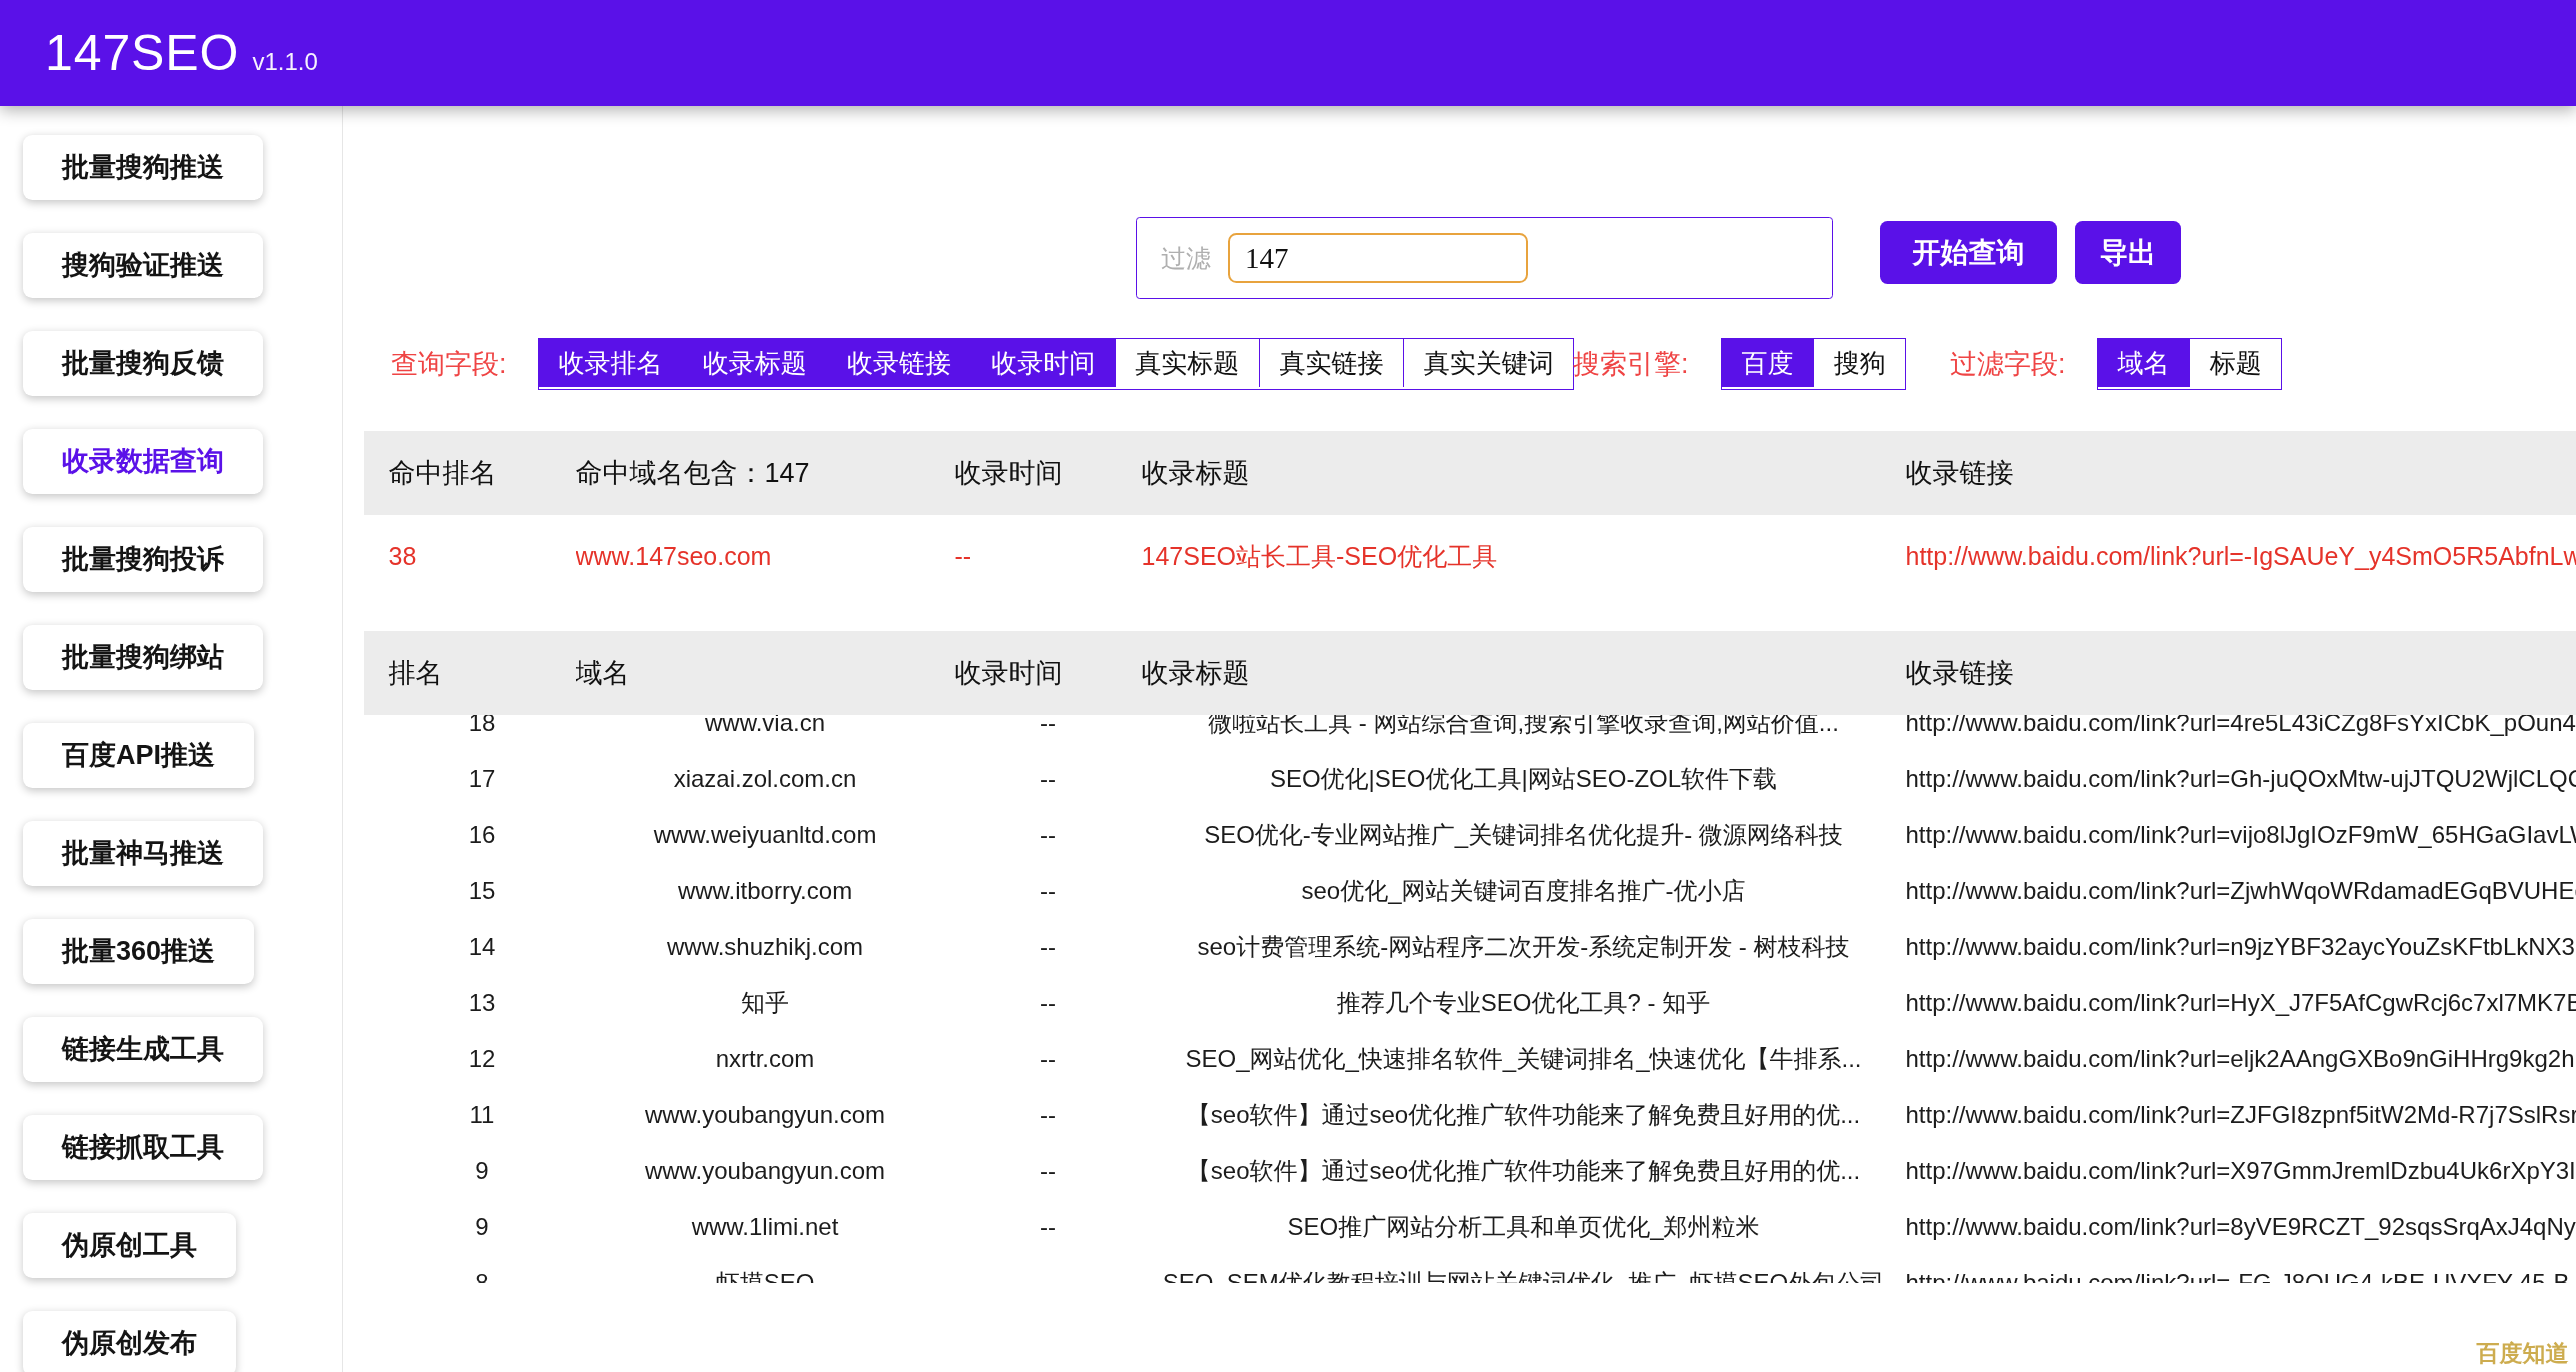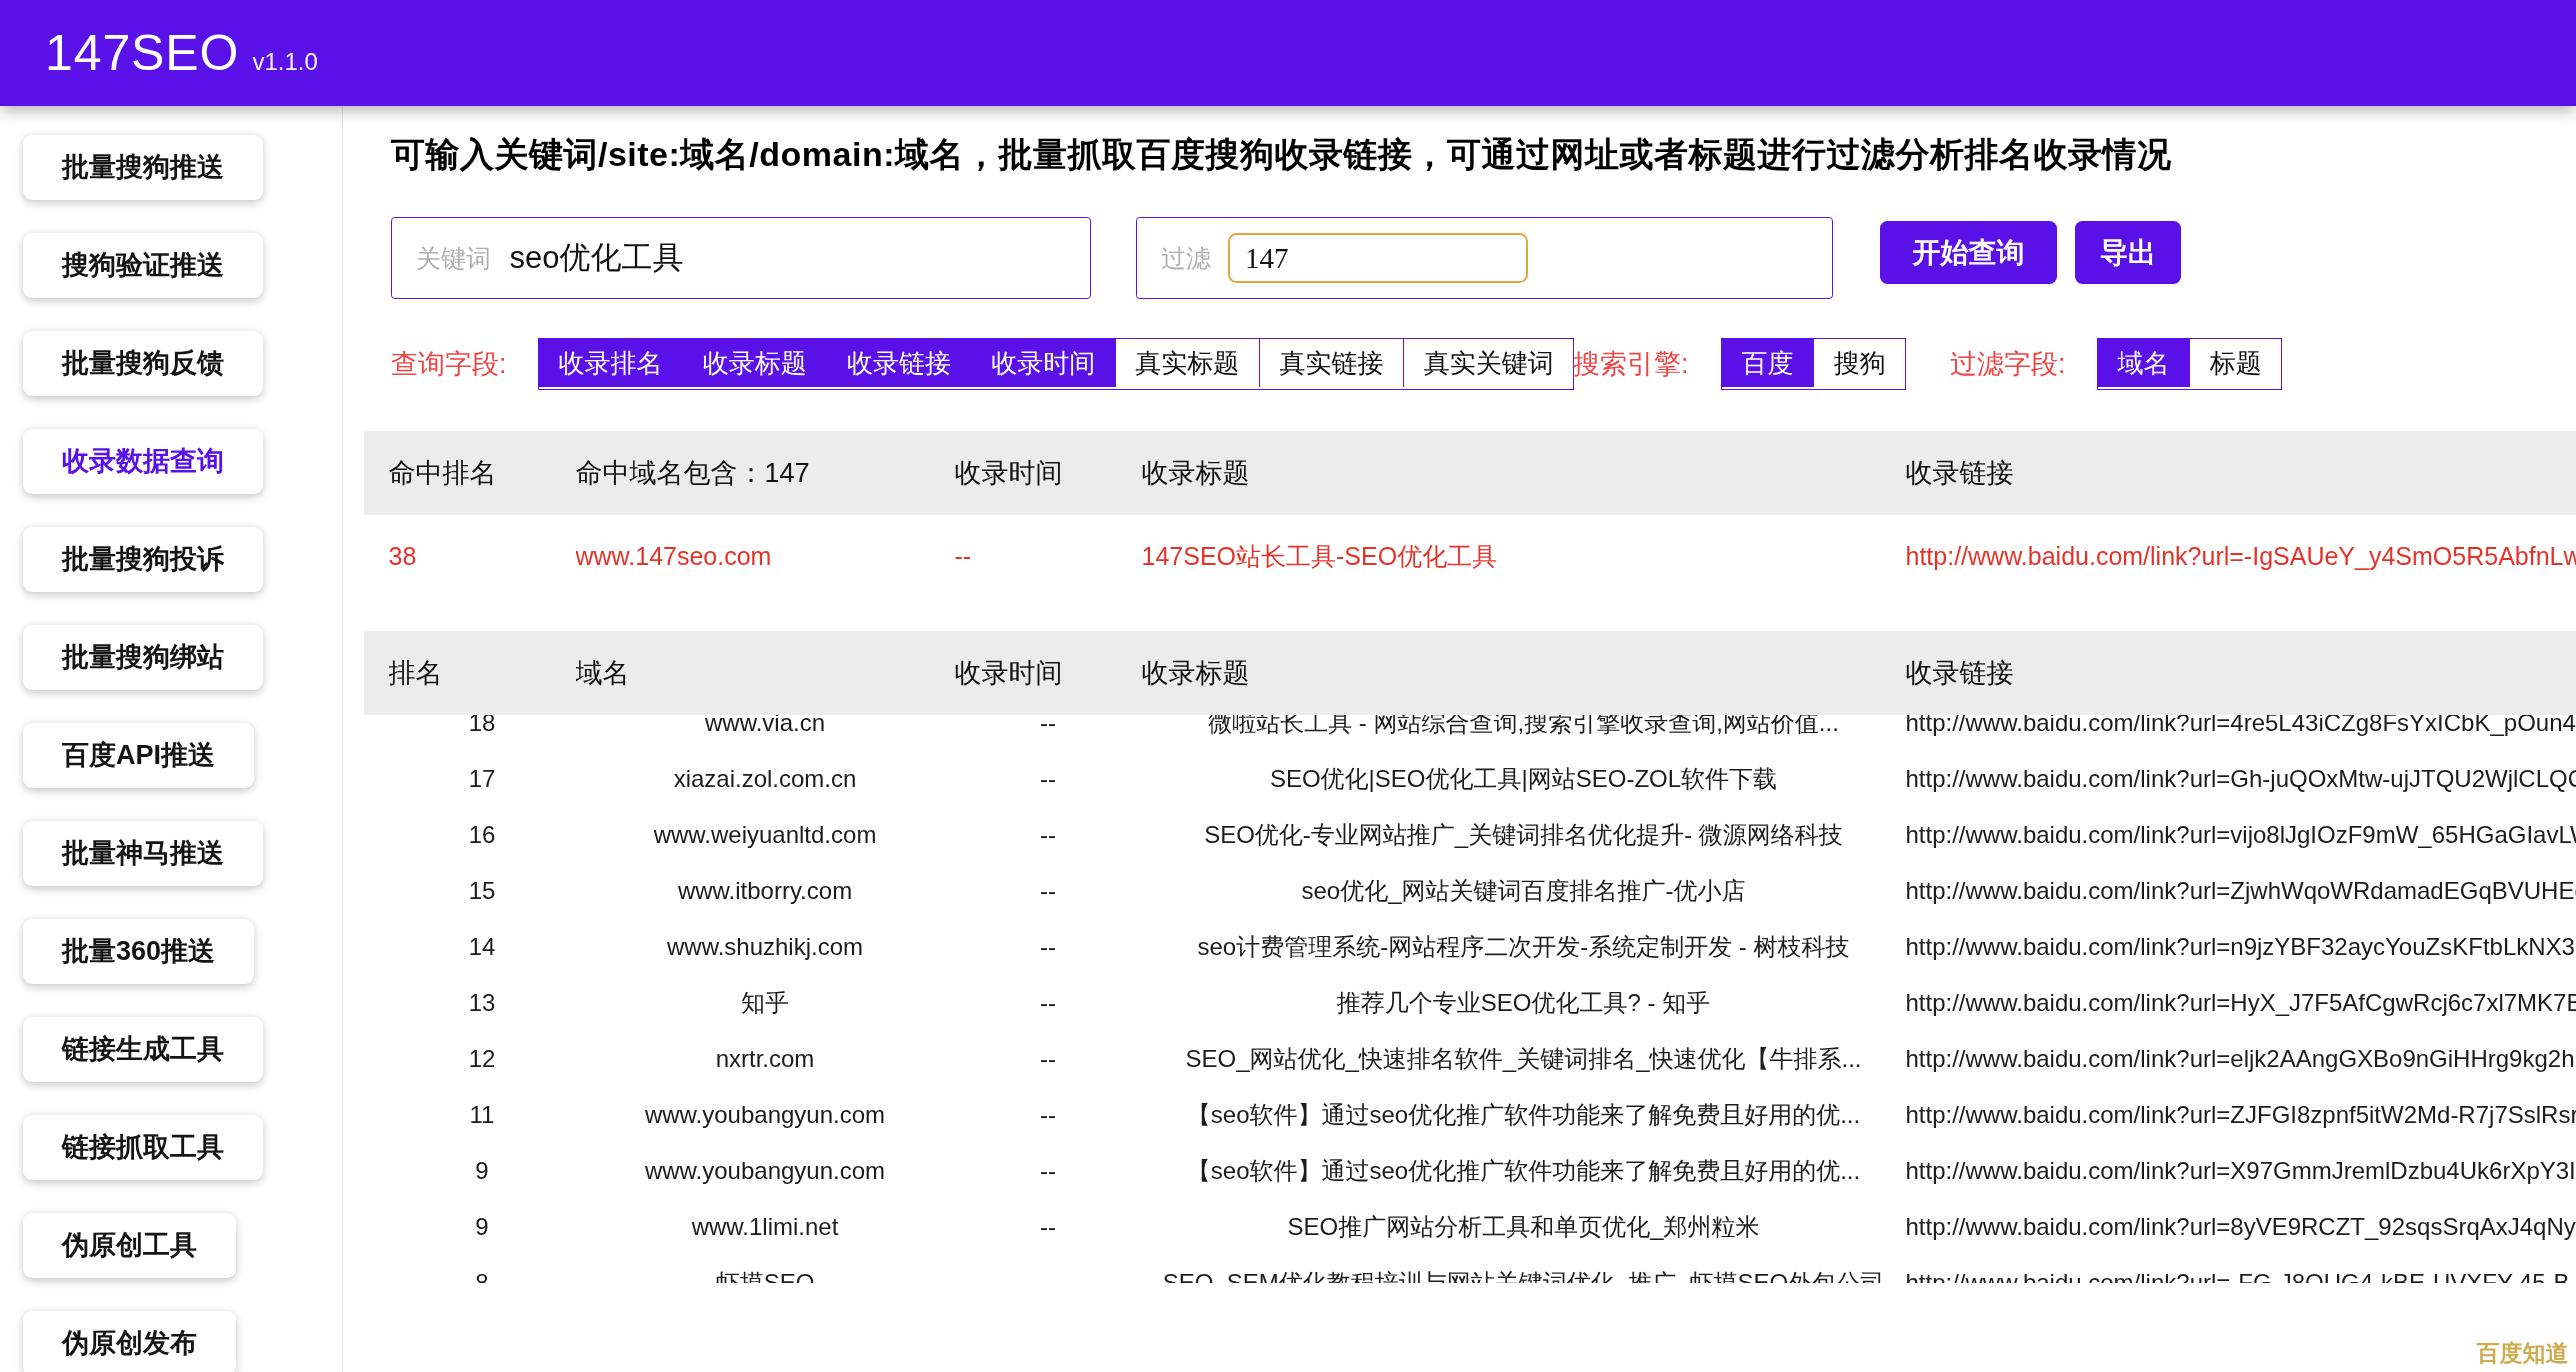--- a/index.html
+++ b/index.html
@@ -85,26 +85,21 @@
     <div class="side-btn">百度API推送</div>
     <div class="side-btn">批量神马推送</div>
     <div class="side-btn">批量360推送</div>
     <div class="side-btn">链接生成工具</div>
     <div class="side-btn">链接抓取工具</div>
     <div class="side-btn">伪原创工具</div>
     <div class="side-btn">伪原创发布</div>
   </div>
 
 <div class="main">
-  <div class="page-title">可输入关键词/site:域名/domain:域名，批量抓取百度搜狗收录链接，可通过网址或者标题进行过滤分析排名收录情况</div>
-
-  <div class="kw-box">
-    <span class="in-label">关键词</span>
-    <input class="kw-input" value="seo优化工具" style="">
-  </div>
+
 
   <div class="flt-box">
     <span class="in-label">过滤</span>
     <input class="flt-input" value="147" style="">
   </div>
 
   <button class="btn btn-start">开始查询</button>
   <button class="btn btn-export">导出</button>
 
   <div class="row-label lb-qf">查询字段:</div>

